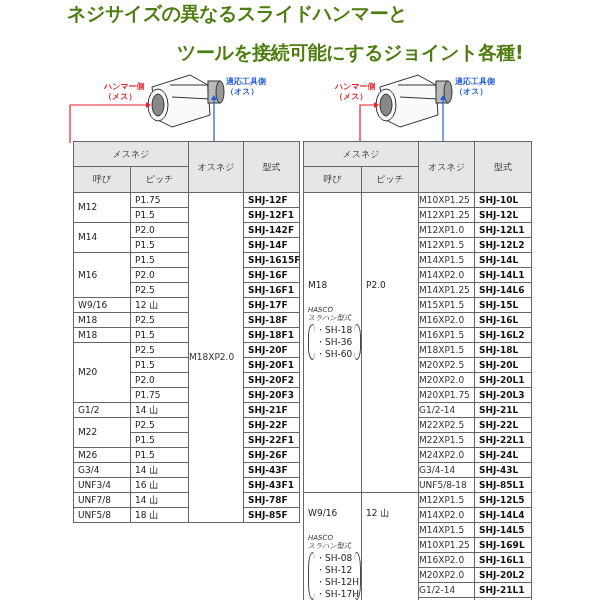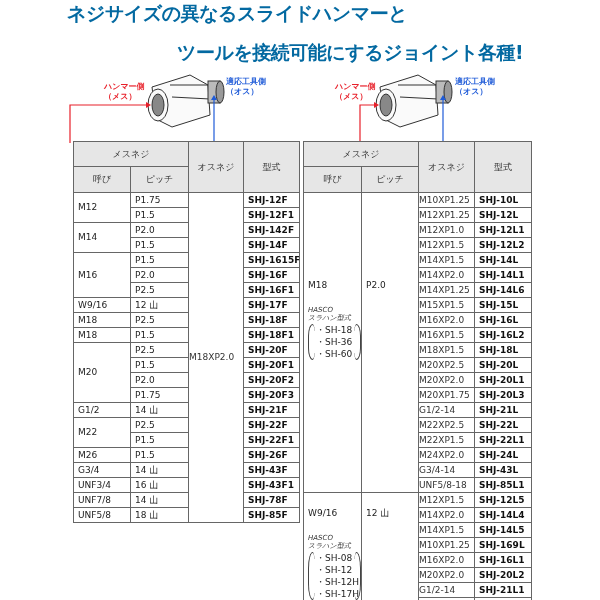--- a/index.html
+++ b/index.html
@@ -1,18 +1,18 @@
 <!DOCTYPE html>
 <html><head>
 <meta charset="utf-8">
 <style>
   html, body { margin:0; padding:0; background:#ffffff; }
   body { width:600px; height:600px; position:relative; overflow:hidden;
          font-family:"DejaVu Sans", sans-serif; color:#222; }
-  .title { position:absolute; font-weight:bold; font-size:19px; color:#0369a1;
+  .title { position:absolute; font-weight:bold; font-size:19px; color:#4d7c0f;
            letter-spacing:-0.5px; white-space:nowrap; line-height:22px; }
   .title.l1 { left:67px; top:2px; }
   .title.l2 { left:177px; top:29px;margin-top:12px; }
   .diagram { position:absolute; }
   .lbl { position:absolute; font-size:8px; font-weight:bold; line-height:9px; white-space:nowrap; }
   .lbl.red { color:#e8202a; }
   .lbl.blue { color:#1f5bd8; }
   table.spec { position:absolute; border-collapse:collapse; table-layout:fixed;
                font-family:"DejaVu Sans", sans-serif; font-size:9px; }
   table.spec td, table.spec th { border:1px solid #666; padding:0 0 0 4px; height:14px;

